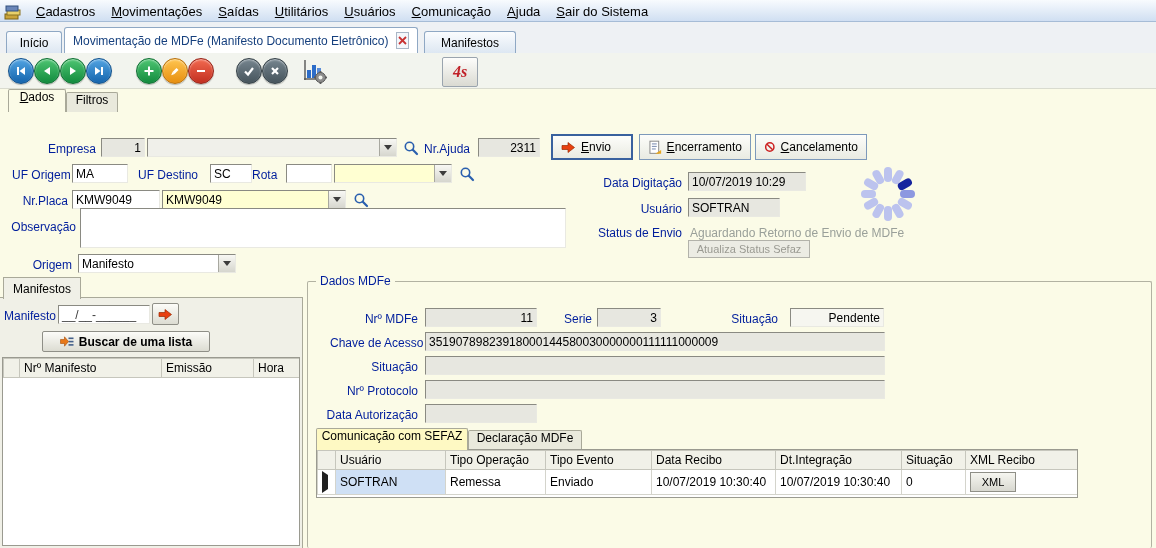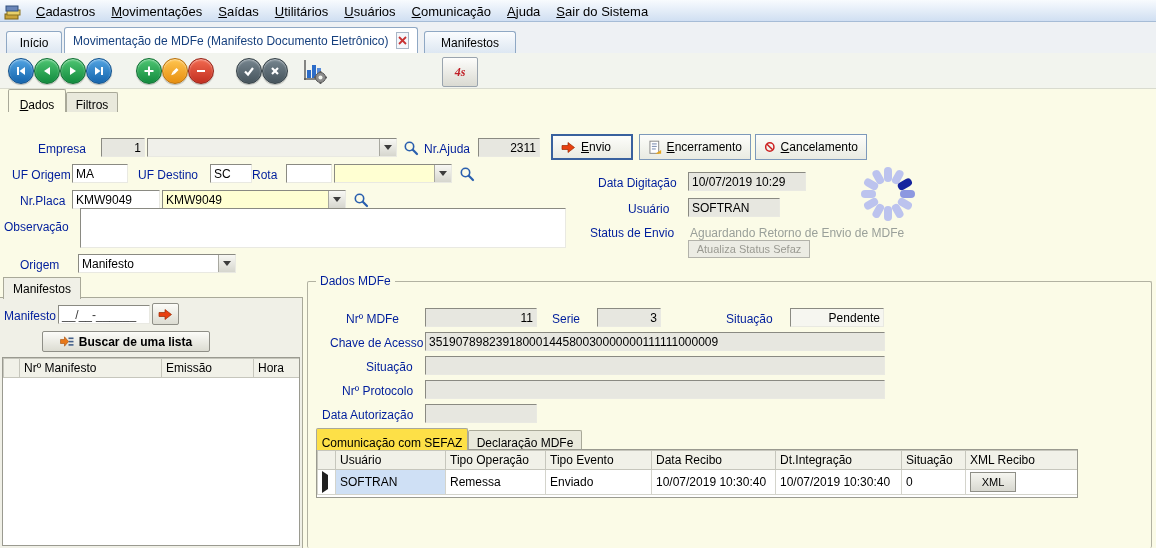--- a/index.html
+++ b/index.html
@@ -32,34 +32,34 @@
         box-shadow:inset 0 1px 2px rgba(255,255,255,.55), 0 1px 1px rgba(0,0,0,.25);}
   .cbtn.blue {background:linear-gradient(#52a4e2,#1565ad);border:1px solid #0d4f8c;}
   .cbtn.green{background:linear-gradient(#4ec572,#128b3e);border:1px solid #0c6e30;}
   .cbtn.orange{background:linear-gradient(#ffc softumber,#e89010);} 
   .cbtn.orange{background:linear-gradient(#ffc550,#e78f10);border:1px solid #b86f08;}
   .cbtn.red  {background:linear-gradient(#f26a50,#c22f20);border:1px solid #962015;}
   .cbtn.slate{background:linear-gradient(#76858f,#46545c);border:1px solid #333f46;}
   .chartbtn{position:absolute;top:4px;width:28px;height:28px;display:flex;align-items:center;justify-content:center;}
   .logobtn{position:absolute;top:4px;width:34px;height:28px;border:1px solid #9aa4ae;border-radius:2px;
            background:linear-gradient(#fdfdfb,#dadad2);display:flex;align-items:center;justify-content:center;
-           font-style:italic;font-weight:bold;font-size:12px;color:#c02028;font-family:"Liberation Serif",serif;}
+           font-style:italic;font-weight:bold;font-size:16px;color:#c02028;font-family:"Liberation Serif",serif;}
 
   
   .ptab{position:absolute;background:#e9e9dc;border:1px solid #a9a999;border-bottom:none;
-        border-radius:2px 2px 0 0;display:flex;align-items:flex-end;justify-content:center;}
+        border-radius:2px 2px 0 0;display:flex;align-items:flex-start;justify-content:center;}
   .ptab.active{background:#fbfbe7;z-index:3;}
 
   
   .groupbox{position:absolute;border:1px solid #b2b2a2;border-radius:2px;box-sizing:border-box;}
   .legend{position:absolute;top:-8px;left:8px;background:#fbfbe7;padding:0 4px;color:#001e9c;white-space:nowrap;}
 
   
   .lbl{position:absolute;color:#001e9c;white-space:nowrap;}
-  .lbl.r{text-align:left;}
+  .lbl.r{text-align:right;}
   .fld{position:absolute;height:19px;box-sizing:border-box;background:#fff;
        border:1px solid;border-color:#8a8a82 #e9e9e2 #e9e9e2 #8a8a82;
        padding:2px 3px 0 3px;overflow:hidden;white-space:nowrap;}
   .fld.dis{background:#e7e7e0;}
   .fld.num{text-align:right;}
   .fld.sunk{background:#f6f6f0;}
   .combo{position:absolute;height:19px;box-sizing:border-box;background:#fff;
          border:1px solid;border-color:#8a8a82 #e9e9e2 #e9e9e2 #8a8a82;}
   .combo .val{position:absolute;left:3px;top:2px;right:18px;overflow:hidden;white-space:nowrap;}
   .combo .dd{position:absolute;right:0;top:0;bottom:0;width:16px;background:linear-gradient(#f8f8f4,#d6d6ce);
@@ -398,21 +398,21 @@
 
   <span class="lbl r" style="left:366px;top:360px;width:52px;">Situação</span>
   <div class="fld dis" style="left:425px;top:356px;width:460px;"></div>
 
   <span class="lbl r" style="left:342px;top:384px;width:76px;">Nrº Protocolo</span>
   <div class="fld dis" style="left:425px;top:380px;width:460px;"></div>
 
   <span class="lbl r" style="left:322px;top:408px;width:96px;">Data Autorização</span>
   <div class="fld dis" style="left:425px;top:404px;width:112px;"></div>
 
-  <div class="ptab active" style="left:316px;top:428px;width:150px;height:21px;background:#fde047;">
+  <div class="ptab active" style="left:316px;top:428px;width:150px;height:21px;background:#fef9c3;">
     <span>Comunicação com SEFAZ</span>
   </div>
   <div class="ptab" style="left:468px;top:430px;width:112px;height:19px;">
     <span>Declaração MDFe</span>
   </div>
 
   <div class="grid grid2" style="left:316px;top:449px;width:762px;height:49px;">
     <table>
       <colgroup>
         <col style="width:18px">

